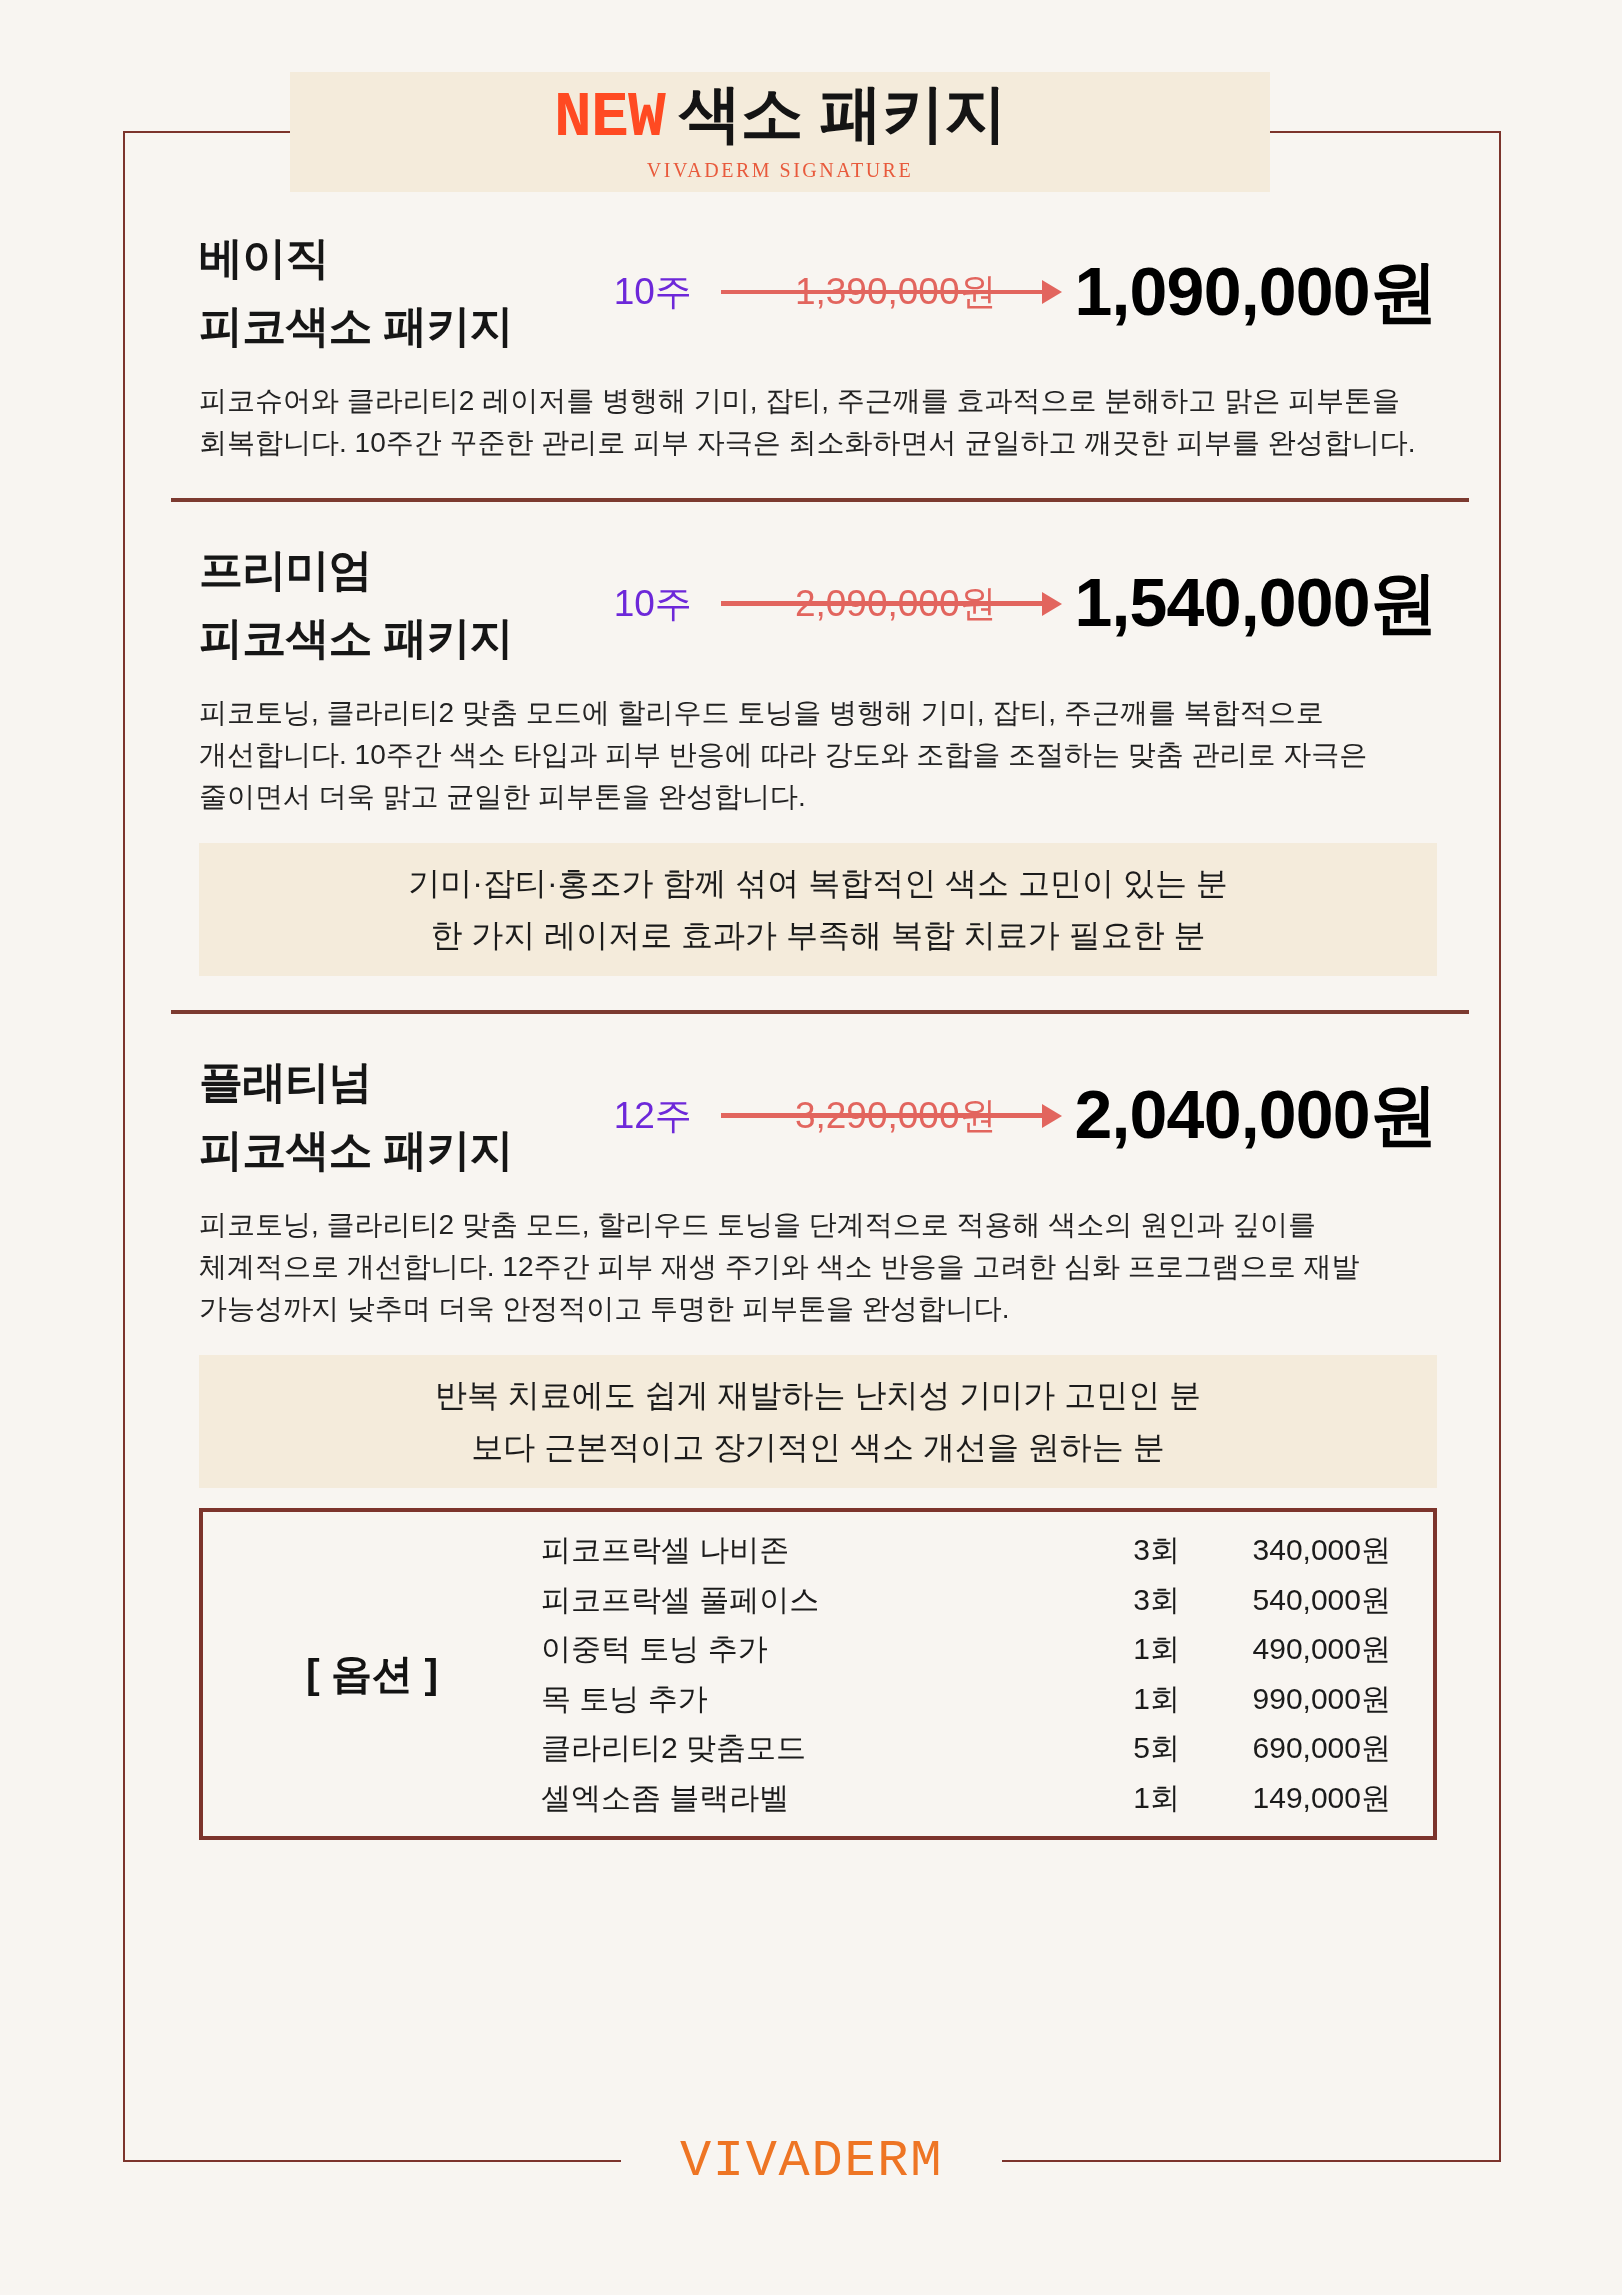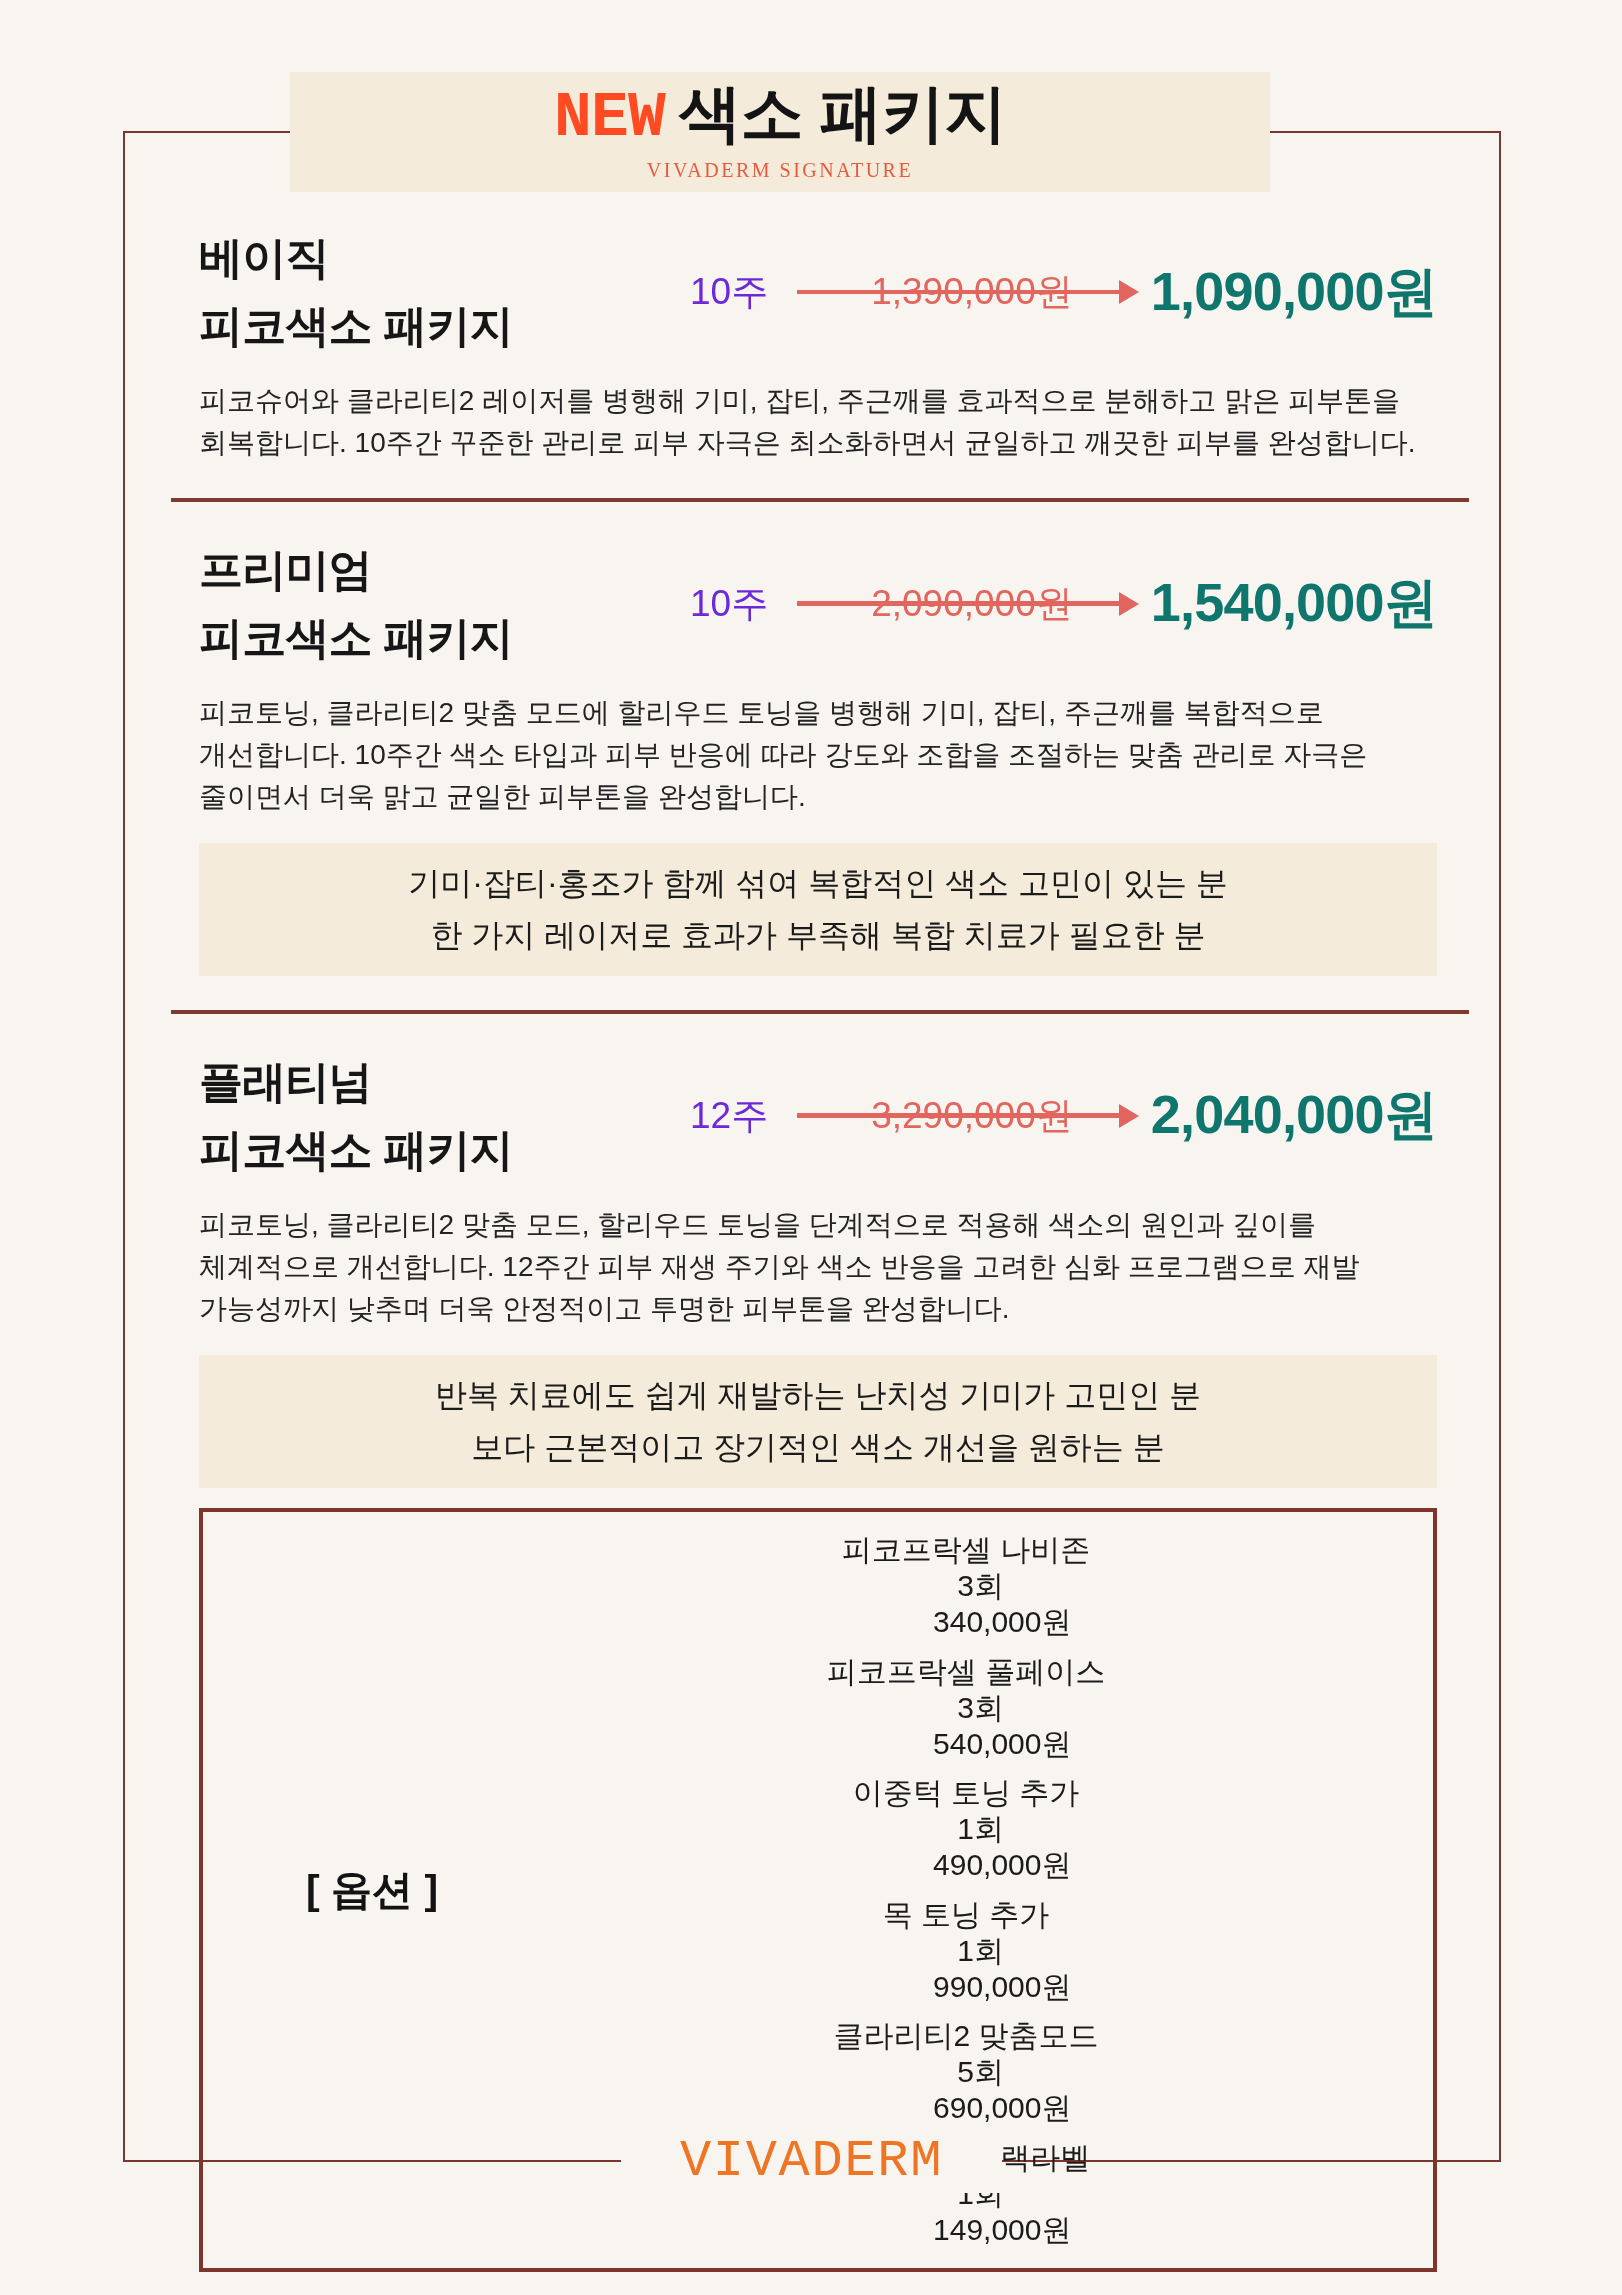--- a/index.html
+++ b/index.html
@@ -24,37 +24,37 @@
 
   .pkg-head{display:flex;justify-content:space-between;align-items:center;}
   .pkg-name{font-size:44px;font-weight:800;color:#161616;line-height:1.55;letter-spacing:-0.8px;}
   .price-row{display:flex;align-items:center;white-space:nowrap;}
   .duration{font-size:37px;color:#6d28d9;font-weight:500;margin-right:29px;}
   .old-wrap{position:relative;padding:0 66px 0 74px;}
   .old-price{font-size:37px;color:#E2655E;font-weight:500;}
   .arrow-line{position:absolute;left:0;right:13.5px;top:50%;margin-top:-2.5px;height:4.2px;background:#E2655E;}
   .arrow-head{position:absolute;right:0;top:50%;transform:translateY(-50%);width:0;height:0;
               border-left:20px solid #E2655E;border-top:12.7px solid transparent;border-bottom:12.7px solid transparent;}
-  .new-price{font-size:54px;font-weight:800;color:#0f766e;margin-left:12px;letter-spacing:-0.8px;}
+  .new-price{font-size:68px;font-weight:800;color:#000000;margin-left:12px;letter-spacing:-0.8px;}
 
   .pkg-desc{margin-top:20px;font-size:28px;line-height:1.5;color:#232323;word-break:keep-all;}
 
   .target-box{margin-top:25px;background:#F4EBDB;padding:20px 17px;text-align:center;color:#1B1B1B;}
   .target-line{font-size:32px;line-height:1.3;}
   .target-line + .target-line{margin-top:10px;}
 
   .divider{position:relative;left:-28px;width:1298px;height:3.4px;background:#7C3A30;margin:34px 0;}
 
   
   .options-box{margin-top:20px;border:4.2px solid #7C342C;box-sizing:border-box;
                display:flex;align-items:stretch;padding:20px 42px 20px 0;}
   .options-label{width:338px;display:flex;align-items:center;justify-content:center;
                  font-size:41px;font-weight:800;color:#131313;white-space:nowrap;}
   .options-table{flex:1;display:flex;flex-direction:column;justify-content:center;}
-  .option-row{display:flex;align-items:center;font-size:30px;color:#1B1B1B;line-height:1.2;flex-direction:column;}
+  .option-row{display:flex;align-items:center;font-size:30px;color:#1B1B1B;line-height:1.2;}
   .option-row + .option-row{margin-top:13.5px;}
   .option-name{flex:1;text-align:left;}
   .option-count{width:76px;text-align:right;}
   .option-price{width:211px;text-align:right;}
 
   
   .footer{position:absolute;left:0;top:2130px;width:1623px;text-align:center;z-index:3;}
   .footer-brand{display:inline-block;font-family:Liberation Mono, monospace;
                 font-size:52px;color:#EE7524;background:#F8F5F1;padding:0 59px;line-height:63px;letter-spacing:1.7px;text-align:center;}
 </style>

